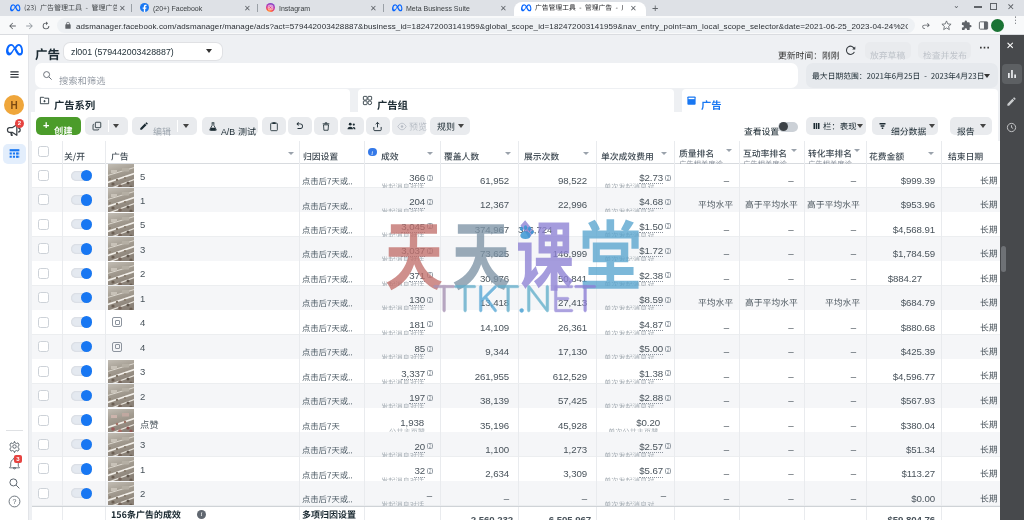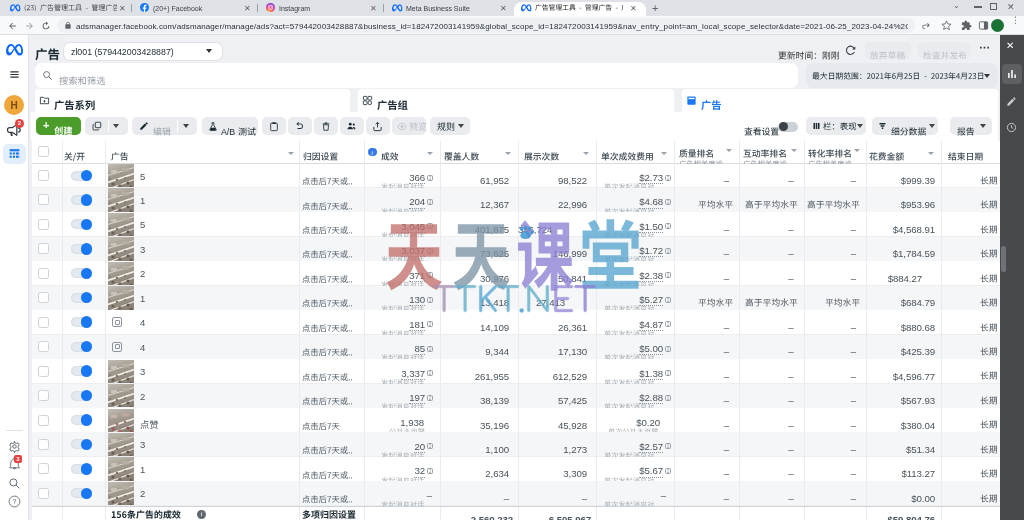--- a/index.html
+++ b/index.html
@@ -769,21 +769,21 @@
     </svg></div>
 <div class="a" style="left:363.5px;top:215.9px;width:75.5px;text-align:right;padding-right:6.0px;white-space:nowrap"><span class="num" style=""><span class="dash-u">3,045</span><span class="badge">2</span></span></div>
 <div class="a" style="left:363.5px;top:225.9px;width:61px;text-align:right"><svg class="cj" style="width:43.2px;height:7.2px;" viewBox="0 -880 6000 1000" fill="#a3abb2">
       <use href="#r53d1" x="0"></use>
       <use href="#r8d77" x="1000"></use>
       <use href="#r6d88" x="2000"></use>
       <use href="#r606f" x="3000"></use>
       <use href="#r5bf9" x="4000"></use>
       <use href="#r8bdd" x="5000"></use>
     </svg></div>
-<div class="a" style="left:440.0px;top:218.9px;width:77.0px;text-align:right;padding-right:8.0px;white-space:nowrap"><span class="num" style="">401,875</span></div>
+<div class="a" style="left:440.0px;top:218.9px;width:77.0px;text-align:right;padding-right:8.0px;white-space:nowrap"><span class="num" style="">374,967</span></div>
 <div class="a" style="left:518.0px;top:218.9px;width:77.0px;padding-right:8.0px;white-space:nowrap"><span class="num" style="">346,724</span></div>
 <div class="a" style="left:596.0px;top:215.9px;width:77.0px;text-align:right;padding-right:2.0px;white-space:nowrap"><span class="num" style=""><span class="dash-u">$1.50</span><span class="badge">2</span></span></div>
 <div class="a" style="left:596px;top:225.9px;width:62px;text-align:right"><svg class="cj" style="width:54.4px;height:7.2px;" viewBox="0 -880 7556 1000" fill="#a3abb2">
       <use href="#r5355" x="0"></use>
       <use href="#r6b21" x="1000"></use>
       <use href="#r53d1" x="2000"></use>
       <use href="#r8d77" x="3000"></use>
       <use href="#r6d88" x="4000"></use>
       <use href="#r606f" x="5000"></use>
       <use href="#r5bf9" x="6000"></use>
@@ -956,22 +956,22 @@
 <div class="a" style="left:363.5px;top:289.2px;width:75.5px;text-align:right;padding-right:6.0px;white-space:nowrap"><span class="num" style=""><span class="dash-u">130</span><span class="badge">2</span></span></div>
 <div class="a" style="left:363.5px;top:299.2px;width:61px;text-align:right"><svg class="cj" style="width:43.2px;height:7.2px;" viewBox="0 -880 6000 1000" fill="#a3abb2">
       <use href="#r53d1" x="0"></use>
       <use href="#r8d77" x="1000"></use>
       <use href="#r6d88" x="2000"></use>
       <use href="#r606f" x="3000"></use>
       <use href="#r5bf9" x="4000"></use>
       <use href="#r8bdd" x="5000"></use>
     </svg></div>
 <div class="a" style="left:440.0px;top:292.2px;width:77.0px;text-align:right;padding-right:8.0px;white-space:nowrap"><span class="num" style="">13,418</span></div>
-<div class="a" style="left:536px;top:292.2px;width:77.0px;padding-right:8.0px;white-space:nowrap"><span class="num" style="">27,413</span></div>
-<div class="a" style="left:596.0px;top:289.2px;width:77.0px;text-align:right;padding-right:2.0px;white-space:nowrap"><span class="num" style=""><span class="dash-u">$5.27</span><span class="badge">2</span></span></div>
+<div class="a" style="left:518.0px;top:292.2px;width:77.0px;text-align:right;padding-right:8.0px;white-space:nowrap"><span class="num" style="">27,413</span></div>
+<div class="a" style="left:596.0px;top:289.2px;width:77.0px;text-align:right;padding-right:2.0px;white-space:nowrap"><span class="num" style=""><span class="dash-u">$8.59</span><span class="badge">2</span></span></div>
 <div class="a" style="left:596px;top:299.2px;width:62px;text-align:right"><svg class="cj" style="width:54.4px;height:7.2px;" viewBox="0 -880 7556 1000" fill="#a3abb2">
       <use href="#r5355" x="0"></use>
       <use href="#r6b21" x="1000"></use>
       <use href="#r53d1" x="2000"></use>
       <use href="#r8d77" x="3000"></use>
       <use href="#r6d88" x="4000"></use>
       <use href="#r606f" x="5000"></use>
       <use href="#r5bf9" x="6000"></use>
       <use href="#r2e" x="7000"></use>
       <use href="#r2e" x="7278"></use>

